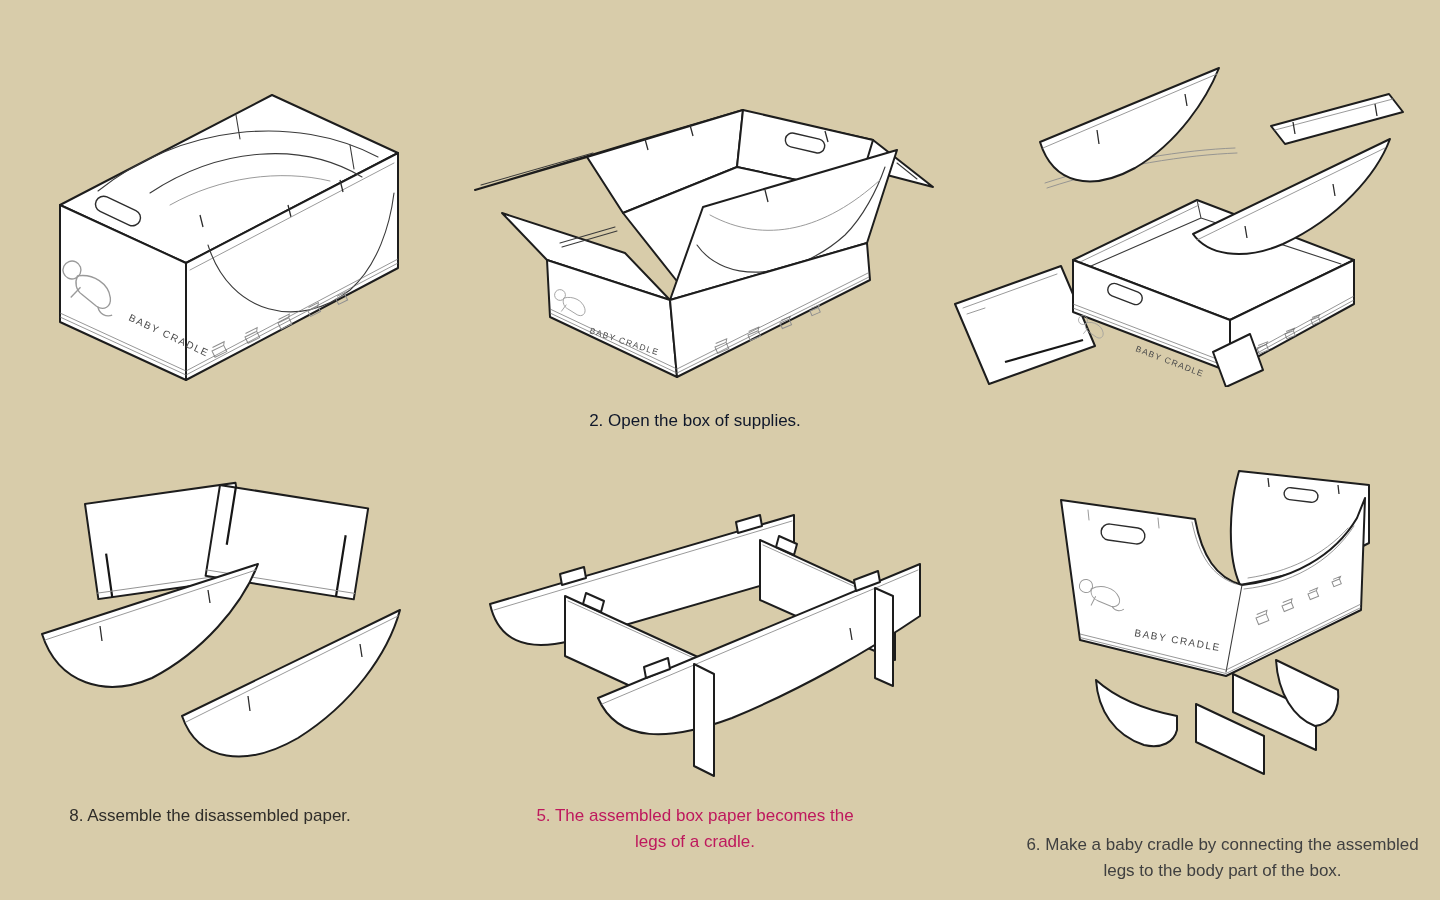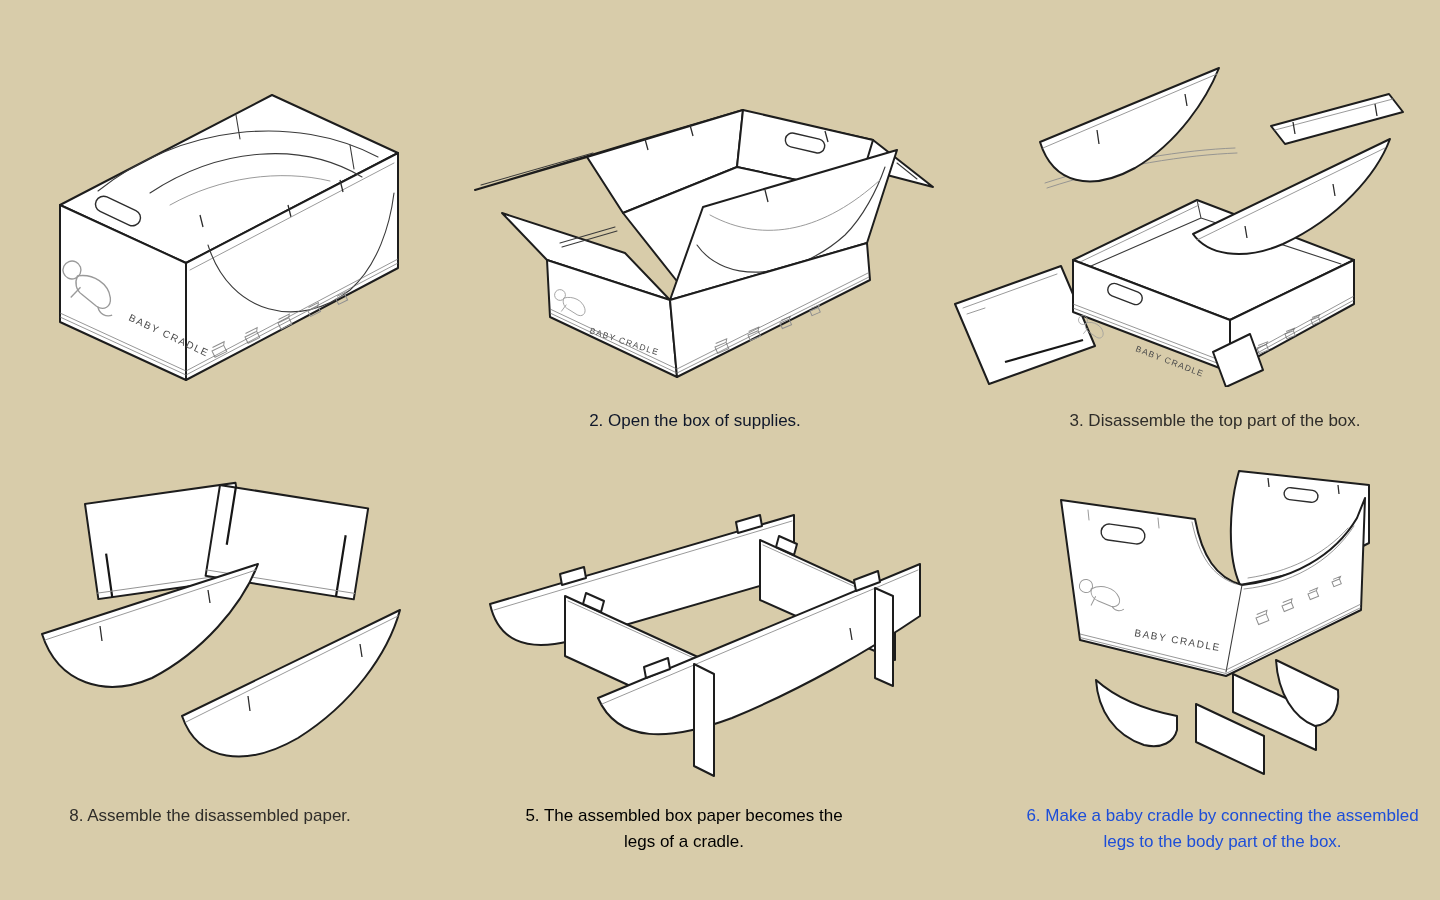--- a/index.html
+++ b/index.html
@@ -320,18 +320,17 @@
             </g>
         </g>
         <g class="corr">
           <path d="M52,176 L198,212 M52,179.5 L198,215.5 M198,212 L333,146 M198,215.5 L333,149.5"></path>
         </g>
       </g>
     </g>
   </svg>
 
   <div class="caption" style="left: 500px; top: 408px; width: 390px; color: #0f172a;">2. Open the box of supplies.</div>
-  <div class="caption" style="left: 1020px; top: 408px; width: 390px; color: rgb(47, 45, 41);">3.  Disassemble the top part of the box.</div>
   <div class="caption" style="left: 20px; top: 803px; width: 380px; color: rgb(47, 45, 41);">8. Assemble the disassembled paper.</div>
-  <div class="caption" style="left: 514px; top: 803px; width: 340px; color: #000000;">5. The assembled box paper becomes the legs of a cradle.</div>
-  <div class="caption" style="left: 1015px; top: 803px; width: 415px; color: #1d4ed8;">6. Make a baby cradle by connecting the assembled legs to the body part of the box.</div>
+  <div class="caption" style="left: 525px; top: 803px; width: 340px; color: #be185d;">5. The assembled box paper becomes the legs of a cradle.</div>
+  <div class="caption" style="left: 1015px; top: 832px; width: 415px; color: #404040;">6. Make a baby cradle by connecting the assembled legs to the body part of the box.</div>
 
 </div>
 
 </body></html>

